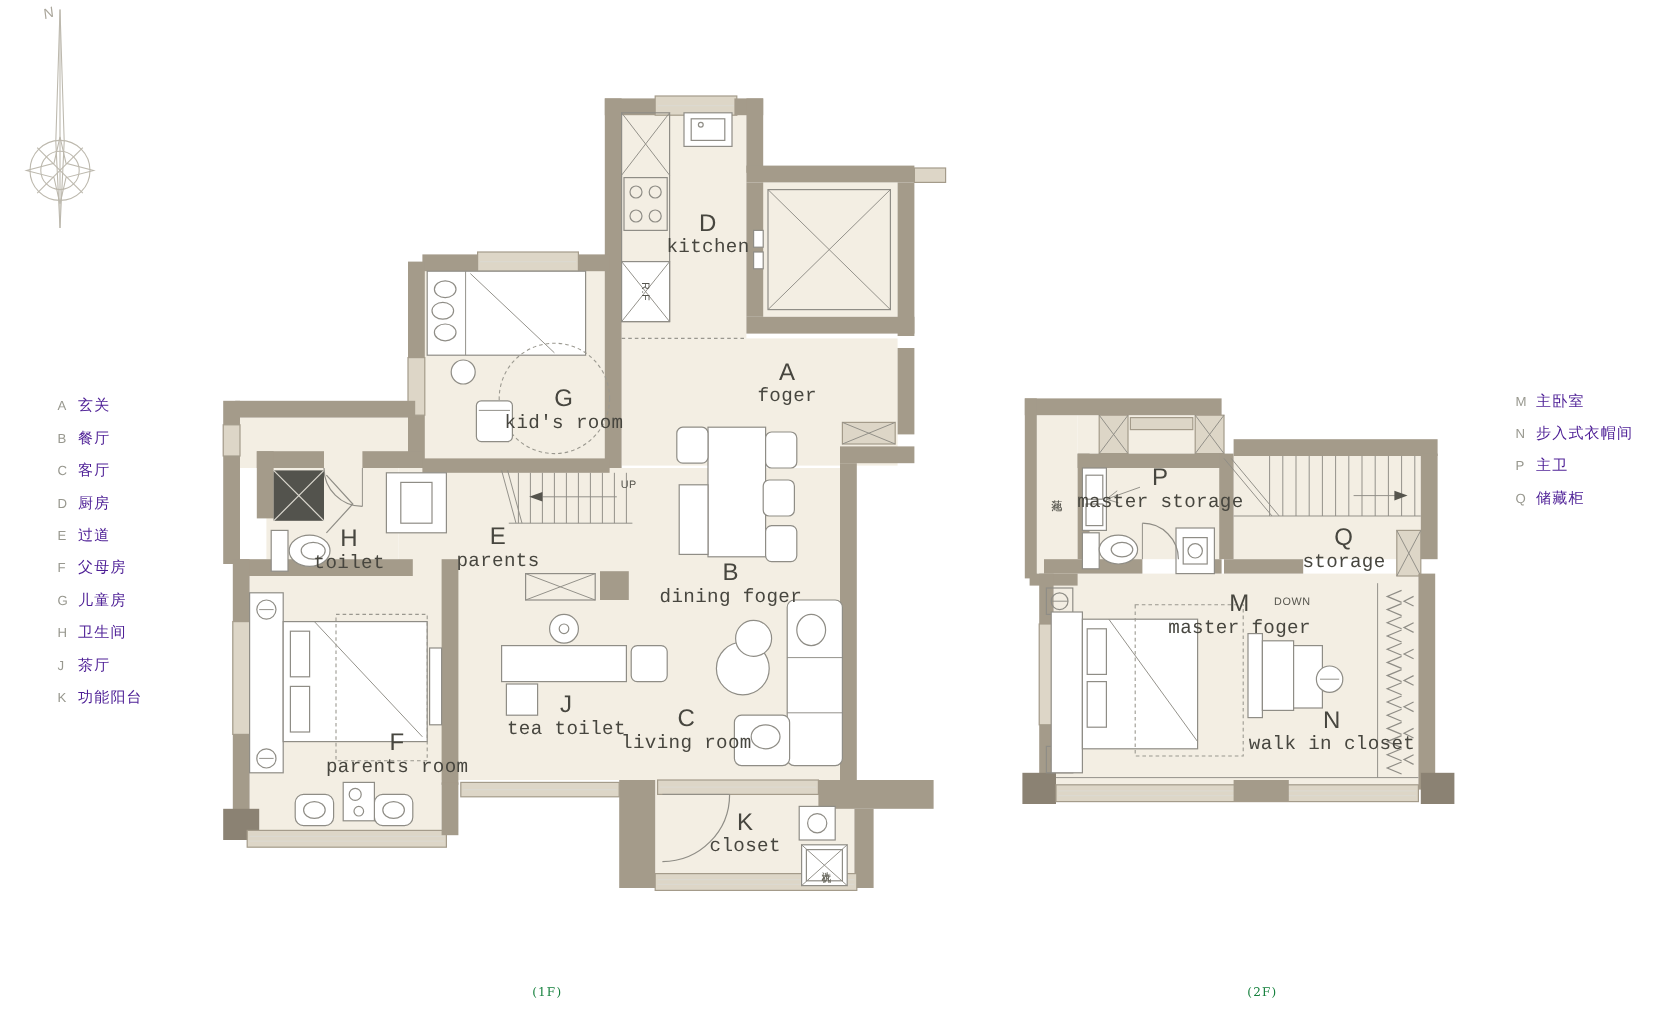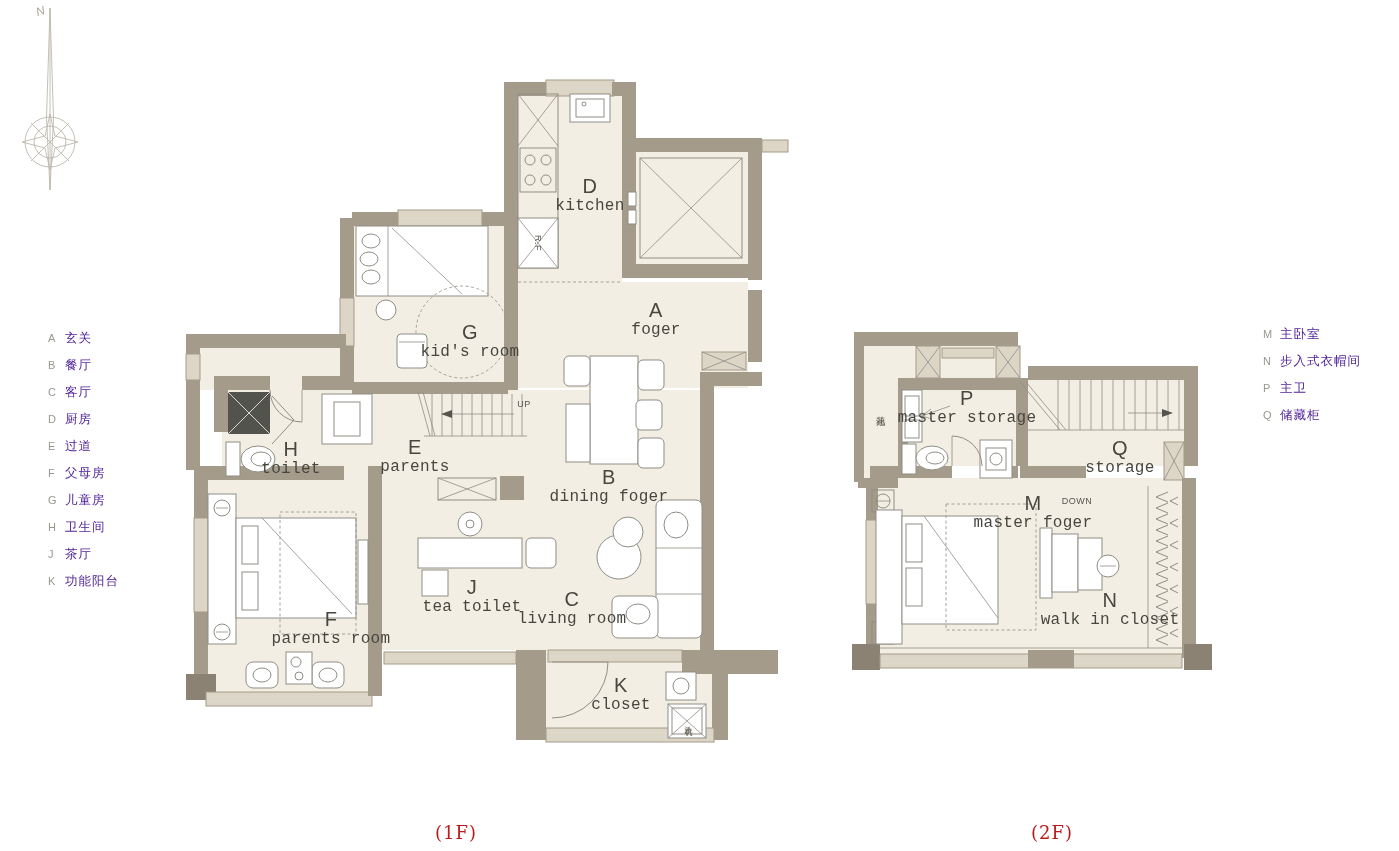--- a/index.html
+++ b/index.html
@@ -22,21 +22,21 @@
   .room-key{font-size:20px;line-height:1.05;letter-spacing:.5px;}
   .room-name{font-size:16px;line-height:1.15;white-space:nowrap;letter-spacing:.3px;font-family:Liberation Mono, monospace;}
   .anno{position:absolute;transform:translate(-50%,-50%);color:#55544d;font-size:9px;letter-spacing:.5px;z-index:5;white-space:nowrap;}
   .anno-rot{transform:translate(-50%,-50%) rotate(90deg);}
   .vtext{writing-mode:vertical-rl;text-orientation:upright;letter-spacing:1px;}
   .washer-label{font-size:8px;color:#6a695f;}
   .legend{position:absolute;z-index:5;}
   .lg-row{display:flex;align-items:baseline;margin-bottom:10px;color:#9b9b99;}
   .lg-key{width:17px;font-size:11px;color:#98988f;}
   .lg-label{font-size:12.5px;color:#4c1d95;letter-spacing:1px;}
-  .caption{position:absolute;transform:translateX(-50%);font-family:"DejaVu Serif",serif;font-size:18px;color:#b91c1c;letter-spacing:1px;z-index:5;}
+  .caption{position:absolute;transform:translateX(-50%);font-family:"DejaVu Serif",serif;font-size:10px;color:#15803d;letter-spacing:1px;z-index:5;}
   .compass-n{position:absolute;font-size:12px;font-style:italic;color:#aaa69b;transform:rotate(-18deg);z-index:5;}
 </style>
 </head>
 <body>
 
 <div class="canvas">
 
 <svg width="1399" height="851" viewBox="0 0 1399 851">
 
   <g stroke="#bdb9ae" fill="none" stroke-width="0.9">

